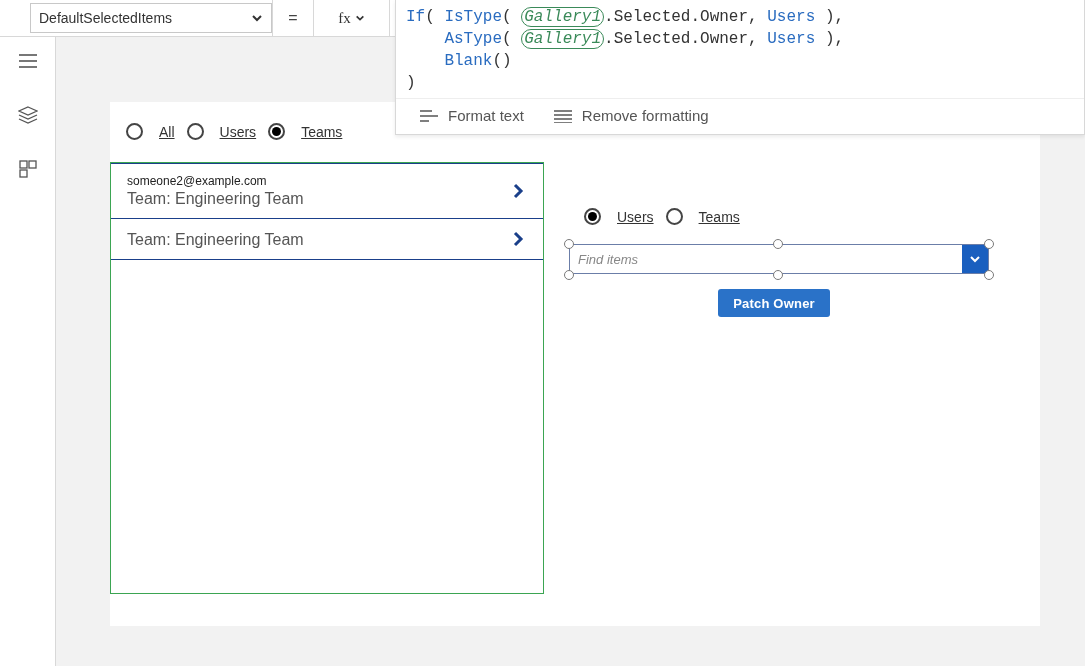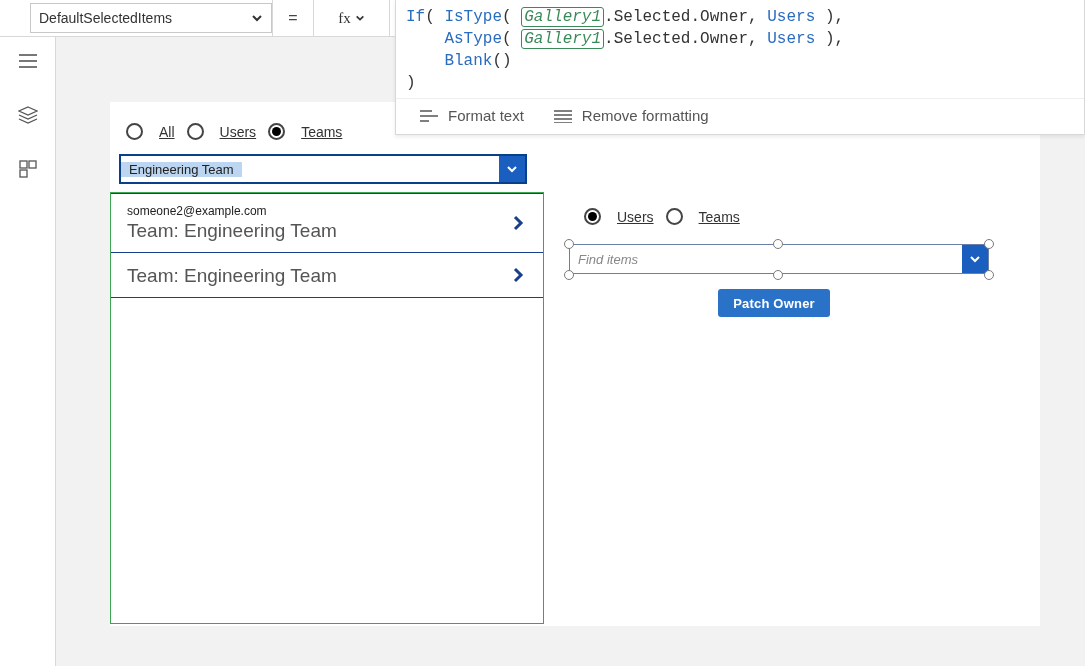--- a/index.html
+++ b/index.html
@@ -10,21 +10,21 @@
   .prop-select { width: 242px; margin: 3px 0 3px 30px; border: 1px solid #c8c8c8; display:flex; align-items:center; padding: 0 8px; font-size: 14px; color:#333; justify-content: space-between; background:#fff; }
   .equals { width: 42px; display:flex; align-items:center; justify-content:center; font-size:16px; color:#444; border-right:1px solid #d8d8d8; border-left:1px solid #d8d8d8; }
   .fx-box { width: 76px; display:flex; align-items:center; justify-content:center; gap:4px; border-right:1px solid #d8d8d8; }
   .fx-label { font-family: "Segoe Script", cursive; font-size:15px; color:#333; }
 
   
   .formula-wrap { position:absolute; left:395px; top:0; width:690px; background:#fff; border:1px solid #d8d8d8; border-top:0; box-shadow: 0 2px 4px rgba(0,0,0,0.08); z-index:20; }
   .formula-code { padding:6px 10px 4px 10px; font-family: Consolas, "Courier New", monospace; font-size:16px; line-height:22px; white-space:pre; color:#333; min-height: 98px; }
   .tok-kw { color:#2a6cc0; }
   .tok-str { color:#3a8a59; font-style: italic; padding:0 2px; }
-  .tok-str-box { border:1px solid #3a8a59; border-radius:3px; }
+  .tok-str-box { border:1px solid #3a8a59; border-radius:10px; }
   .formula-toolbar { display:flex; align-items:center; gap:30px; padding:8px 24px 10px 24px; border-top:1px solid #eee; font-size:15px; color:#555; }
   .formula-toolbar .tbitem { display:flex; align-items:center; gap:10px; }
 
   
   .leftrail { position:absolute; left:0; top:37px; width:56px; height:629px; border-right:1px solid #d8d8d8; background:#fff; display:flex; flex-direction:column; align-items:center; padding-top:14px; gap:34px; }
   .rail-icon { width:20px; height:20px; display:flex; align-items:center; justify-content:center; color:#555; }
 
   
   .canvas-bg { position:absolute; left:56px; top:37px; right:0; bottom:0; background:#f2f2f2; }
   .screen { position:absolute; left:54px; top:65px; width:930px; height:524px; background:#fff; }
@@ -36,21 +36,21 @@
   .radio-outer { width:17px; height:17px; border:2px solid #444; border-radius:50%; display:flex; align-items:center; justify-content:center; }
   .radio-inner { width:9px; height:9px; border-radius:50%; background:#000; }
   .dd { margin:0 6px 0 9px; width:408px; height:30px; border:2px solid #0a3f8a; display:flex; align-items:center; justify-content:space-between; background:#fff; }
   .dd-text { padding:0 8px; font-size:13px; color:#222; }
   .dd-text.sel { background:#bcd5f0; }
   .dd-caret { width:26px; height:100%; background:#1a5fbf; display:flex; align-items:center; justify-content:center; }
   .gallery { margin-top:8px; border:1px solid #3ba552; width:434px; height:432px; }
   .gitem { border-bottom:1px solid #1a3f8a; padding:10px 16px 10px 16px; display:flex; align-items:center; justify-content:space-between; }
   .gitem:first-child { border-top:1px solid #1a3f8a; }
   .gitem .txts .line1 { font-size:12px; color:#222; }
-  .gitem .txts .line2 { font-size:19px; color:#555; margin-top:2px; }
+  .gitem .txts .line2 { font-size:16px; color:#555; margin-top:2px; }
   .chev-right { color:#1a3f8a; }
 
   
   .right-col { position:absolute; left:460px; top:0; width:470px; }
   .right-radios { display:flex; gap:12px; align-items:center; padding:106px 0 0 14px; font-size:14px; color:#333; }
   .combo-wrap { position:relative; margin-top:10px; }
   .combo-border { position:absolute; left:-1px; top:9px; width:420px; height:30px; border:1px solid #6b7ea8; background:#fff; display:flex; align-items:center; justify-content:space-between; }
   .combo-border input { border:0; outline:0; font-size:13px; padding:0 8px; width:360px; }
   .combo-border input::placeholder { color:#888; font-style: italic; }
   .combo-caret { width:26px; height:100%; background:#1a5fbf; display:flex; align-items:center; justify-content:center; }
@@ -152,28 +152,20 @@
           <span class="radio-outer"></span>
           <span>Users</span>
         </div>
         <div class="radio-wrap">
           <span class="radio-outer">
               <span class="radio-inner"></span>
             </span>
           <span>Teams</span>
         </div>
       </div>
-      <div class="dd">
-        <span class="dd-text sel">Engineering Team</span>
-        <span class="dd-caret">
-          <svg class="chevron-svg" width="12" height="12" viewBox="0 0 12 12" style="color:#fff">
-              <path d="M2 4 L6 8 L10 4"></path>
-            </svg>
-        </span>
-      </div>
       <div class="gallery">
         <div class="gitem">
           <div class="txts">
             <div class="line1">someone2@example.com</div>
             <div class="line2">Team: Engineering Team</div>
           </div>
           <svg class="chevron-svg chev-right" width="18" height="18" viewBox="0 0 12 12">
               <path d="M4 2 L8 6 L4 10"></path>
             </svg>
         </div>

